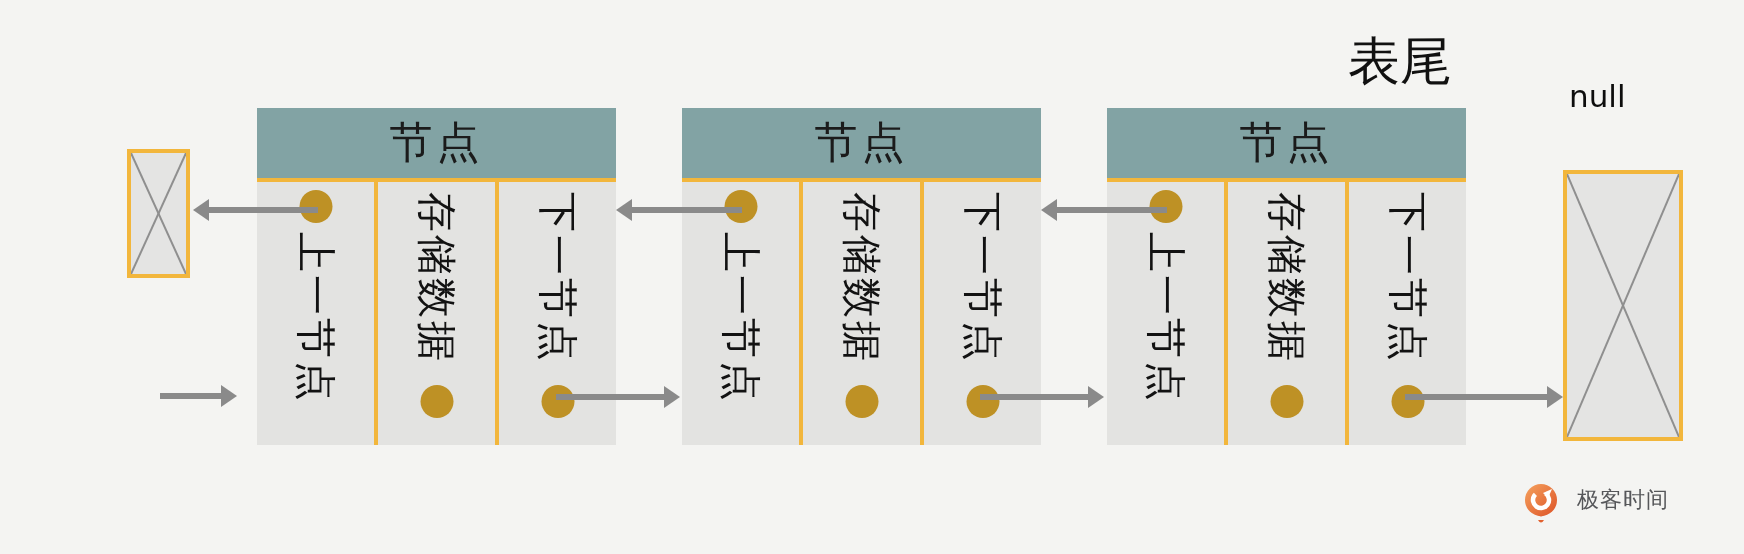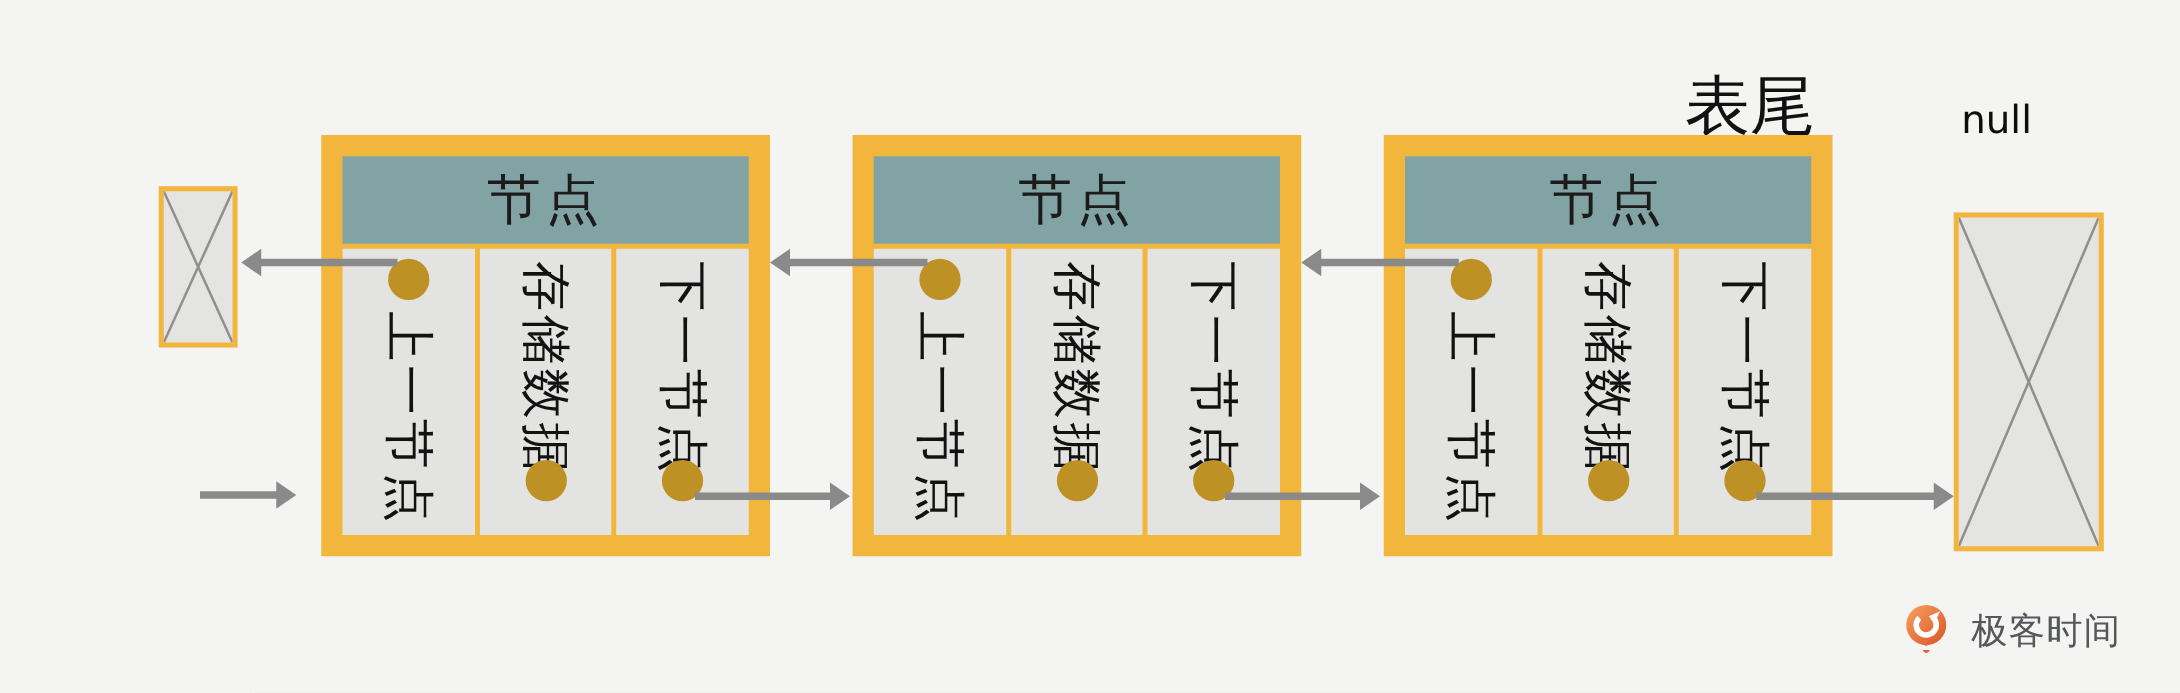--- a/index.html
+++ b/index.html
@@ -4,33 +4,33 @@
 <style>
   html,body { margin:0; padding:0; background:#e9e9e9; }
   * { box-sizing:border-box; }
   .stage {
     position:relative; width:1744px; height:554px;
     background:#F4F4F2; overflow:hidden;
     font-family:"DejaVu Sans","Liberation Sans",sans-serif;
     color:#141414;
   }
   
-  .zh-big { position:absolute; font-size:52px; line-height:1.1; color:#111; white-space:nowrap;margin-top:24px; }
+  .zh-big { position:absolute; font-size:52px; line-height:1.1; color:#111; white-space:nowrap; }
   .label-head { left:33px; top:372px; }
   .label-tail { left:1348px; top:33px; }
   .label-null { position:absolute; left:1569px; top:78px; font-size:31px; line-height:36px; color:#0d0d0d; }
   
   .xbox { position:absolute; background:#E4E4E3; border:4px solid #F2B63C; }
   .xbox svg { position:absolute; left:0; top:0; width:100%; height:100%; display:block; }
   .xbox-small { left:127px; top:149px; width:63px;  height:129px; }
   .xbox-big   { left:1563px; top:170px; width:120px; height:271px; }
   
   .node {
     position:absolute; top:108px; width:359px; height:337px;
-    background:#F2B63C; padding:17px;
+    background:#F2B63C; padding:0;
     display:flex; flex-direction:column; gap:4px;
   }
   .node-header {
     height:70px; flex:0 0 70px; background:#82A3A4;
     display:flex; align-items:center; justify-content:center;
     font-size:43px; letter-spacing:4px; color:#1b1b1b;
   }
   .node-body { flex:1; display:flex; gap:4px; }
   .cell { flex:1; background:#E3E3E1; position:relative; }
   .dot {
@@ -44,21 +44,21 @@
     writing-mode:vertical-rl; text-orientation:sideways;
     font-size:40px; letter-spacing:3px; color:#121212; white-space:nowrap;
   }
   .vtext-low { top:50px; }
   .vtext-high { top:10px; }
   
   .shaft { position:absolute; height:6px; background:#8A8A8A; }
   .ahead { position:absolute; width:0; height:0; border-top:11px solid transparent; border-bottom:11px solid transparent; }
   .ahead-l { border-right:16px solid #8A8A8A; }
   .ahead-r { border-left:16px solid #8A8A8A; }
-  .logo-text { position:absolute; left:1577px; top:485px; font-size:29px; letter-spacing:1px; color:#56575A; white-space:nowrap; }
+  .logo-text { position:absolute; left:1577px; top:485px; font-size:22px; letter-spacing:1px; color:#56575A; white-space:nowrap; }
   .logo-icon { position:absolute; left:1520px; top:479px; }
 </style>
 </head>
 <body>
 
 <div class="stage">
 
   <div class="zh-big label-tail">表尾</div>
   <div class="label-null">
     <div>null</div>

